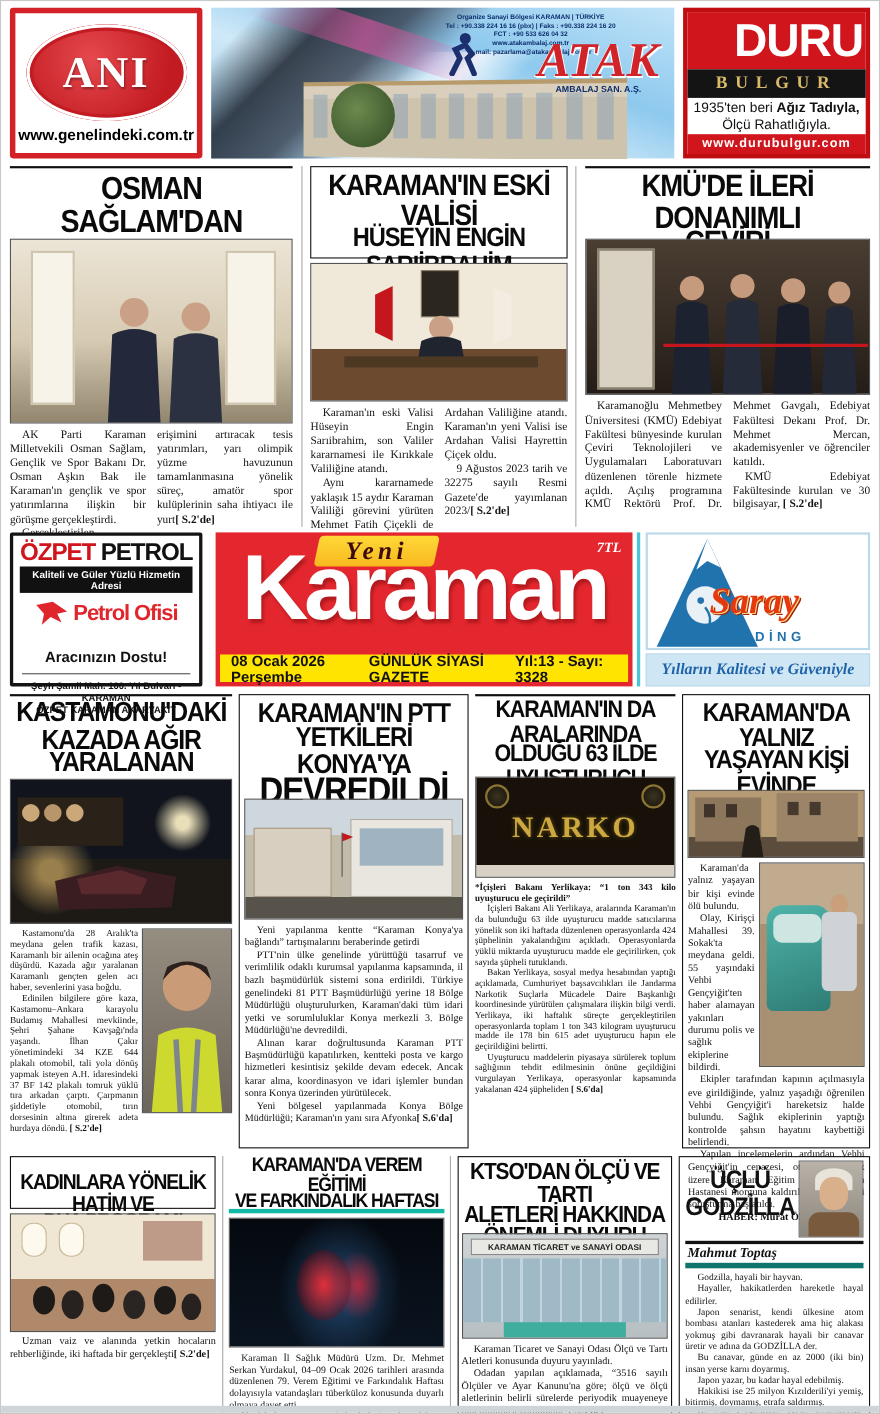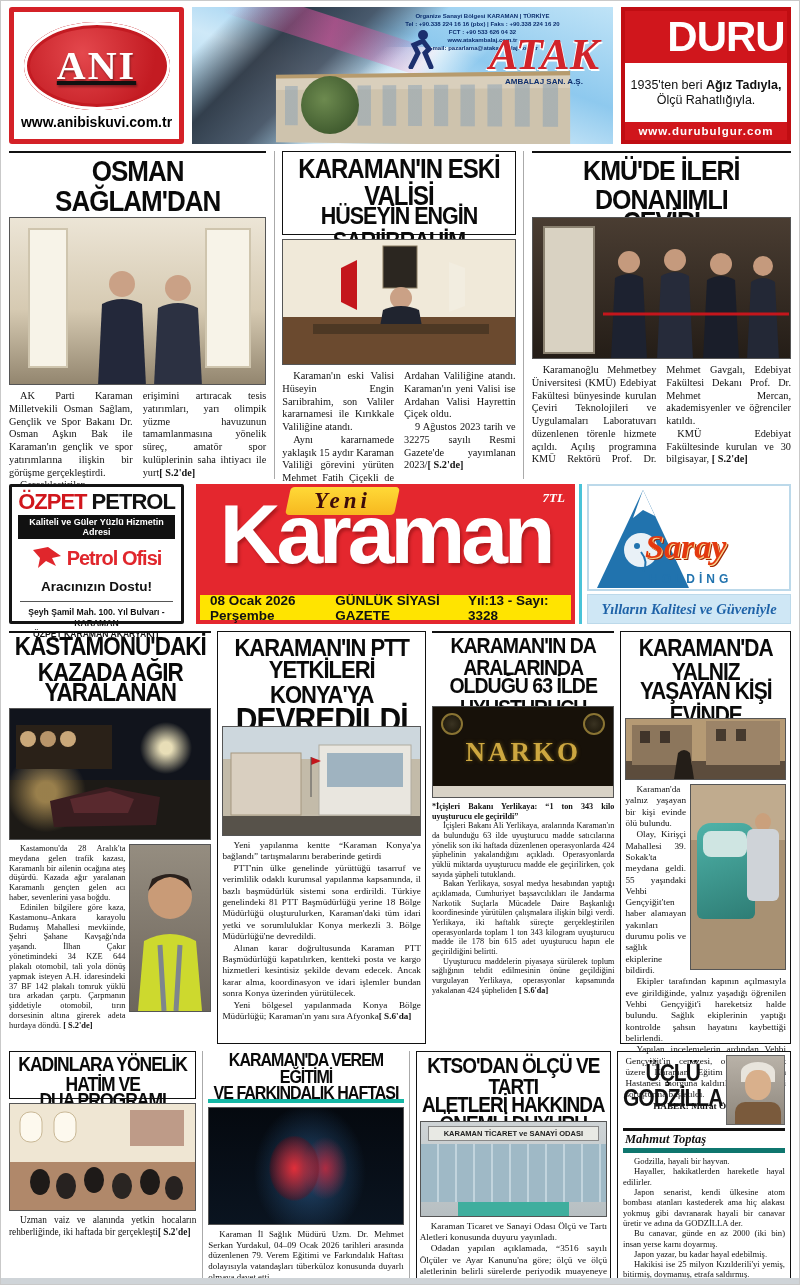--- a/index.html
+++ b/index.html
@@ -8,21 +8,21 @@
         padding:6px 8px;border:1px solid #c9c9c9;}
   .row{display:flex;box-sizing:border-box;}
   .row *, .row{box-sizing:border-box;}
 
   
   .row1{height:137px;gap:8px;}
   .ad-ani{width:175px;border:5px solid #d42127;border-radius:3px;background:#fff;
           display:flex;flex-direction:column;align-items:center;justify-content:center;gap:4px;}
   .ani-oval{width:146px;height:88px;background:radial-gradient(circle at 40% 35%,#e4484d,#c31b22 70%);
             border-radius:50%;display:flex;align-items:center;justify-content:center;
-            box-shadow:inset 0 0 0 3px #fff, inset 0 0 0 6px #c31b22;text-decoration:underline;}
+            box-shadow:inset 0 0 0 3px #fff, inset 0 0 0 6px #c31b22;}
   .ani-oval span{font-family:"Liberation Serif",serif;font-weight:bold;font-size:40px;color:#fff;
                  letter-spacing:2px;text-shadow:1px 2px 2px rgba(0,0,0,.35);}
   .ani-url{font-family:"Liberation Sans",sans-serif;font-size:14px;font-weight:bold;color:#000;}
 
   .ad-atak{flex:1;position:relative;overflow:hidden;
            background:linear-gradient(200deg,#bfe3f7 0%,#8ec9ee 35%,#cfe9f8 60%,#9fd0ea 100%);}
   .atak-streak1{position:absolute;left:-40px;top:-20px;width:260px;height:200px;
                 background:linear-gradient(115deg,transparent 15%,#1d2430 35%,#3c4656 55%,transparent 75%);
                 transform:skewX(-28deg);opacity:.85;}
   .atak-streak2{position:absolute;left:60px;top:40px;width:240px;height:140px;
@@ -84,21 +84,21 @@
 
   
   .row3{height:140px;margin-top:5px;}
   .ad-ozpet{width:175px;border:3px solid #141414;border-radius:2px;background:#fff;display:flex;
             flex-direction:column;align-items:center;padding:4px 3px;gap:2px;
             font-family:"Liberation Sans",sans-serif;}
   .oz-title{font-weight:900;font-size:22px;letter-spacing:-1px;line-height:1;}
   .oz-bar{background:#111;color:#fff;font-weight:bold;font-size:9px;padding:2px 5px;width:96%;text-align:center;}
   .oz-po{display:flex;align-items:center;gap:5px;margin-top:5px;}
   .oz-po-name{color:#e0262c;font-weight:900;font-size:20px;letter-spacing:-1px;}
-  .oz-slogan{font-weight:900;font-size:13.5px;margin-top:7px;}
+  .oz-slogan{font-weight:900;font-size:13.5px;margin-top:18px;}
   .oz-divider{width:94%;border-top:1px solid #555;margin-top:5px;}
   .oz-addr{font-weight:bold;font-size:8.6px;text-align:center;line-height:1.3;margin-top:3px;}
 
   .mast{flex:1;position:relative;background:#e4272e;margin:0 4px 0 12px;overflow:hidden;}
   .mast-yeni{position:absolute;top:3px;left:92px;background:linear-gradient(180deg,#ffd937,#f7b81f);
              padding:1px 26px;transform:skewX(-12deg);border-radius:4px;}
   .mast-yeni span{display:inline-block;transform:skewX(12deg);font-family:"Liberation Serif",serif;
                   font-style:italic;font-weight:bold;font-size:23px;color:#3c0b0b;letter-spacing:4px;}
   .mast-title{position:absolute;top:8px;left:0;width:100%;text-align:center;
               font-family:"Liberation Sans",sans-serif;font-weight:900;font-size:84px;color:#fff;
@@ -159,21 +159,21 @@
   .man-head{position:absolute;right:14px;top:28px;width:16px;height:18px;border-radius:50%;background:#caa07c;}
   .man-body{position:absolute;right:6px;top:44px;width:32px;height:72px;border-radius:6px;background:#cfd3d8;}
   .byline{font-weight:bold;text-align:center;text-indent:0 !important;}
 
   
   .row5{height:243px;margin-top:7px;gap:6px;}
   .c51{width:188px;}
   .c52{width:208px;border-left:1px solid #aaa;border-right:1px solid #aaa;padding:0 5px;}
   .c53{width:196px;border:1px solid #111;padding:3px;}
   .c54{width:174px;border:1px solid #111;padding:3px 5px;}
-  .c51 .hl{font-size:17.5px;border:1px solid #111;padding:3px 1px;height:48px;text-align:center;}
+  .c51 .hl{font-size:17.5px;border:1px solid #111;padding:13px 1px;height:48px;text-align:center;}
   .c52 .hl{font-size:16px;height:52px;border-bottom:4px solid #14b8a6;padding-bottom:2px;}
   .c53 .hl{font-size:19px;height:66px;}
   .ph-mosque{height:108px;margin-top:4px;background:linear-gradient(180deg,#efe6d3 0 55%,#b0886a 55% 100%);}
   .c51 .btxt{margin-top:4px;font-size:9.3px;line-height:1.25;}
   .ph-lungs{height:118px;margin-top:4px;background:
       radial-gradient(ellipse 34px 44px at 44% 52%,rgba(236,46,56,.95),rgba(120,10,20,.35) 70%,transparent 75%),
       radial-gradient(ellipse 30px 42px at 60% 52%,rgba(210,40,60,.8),transparent 75%),
       radial-gradient(ellipse 70px 85px at 52% 55%,rgba(60,130,200,.5),transparent 80%),
       linear-gradient(#05090f,#0a1420);}
   .c52 .btxt{margin-top:4px;font-size:8.9px;line-height:1.2;}
@@ -203,21 +203,21 @@
 </head>
 <body>
 
 <div class="page">
 
   <div class="row row1">
     <div class="ad-ani">
       <div class="ani-oval">
           <span>ANI</span>
         </div>
-      <div class="ani-url">www.anibiskuvi.com.tr</div>
+      <div class="ani-url">www.genelindeki.com.tr</div>
     </div>
     <div class="ad-atak">
       <div class="atak-streak1"></div>
       <div class="atak-streak2"></div>
       <div class="atak-streak3"></div>
       <div class="atak-bld">
           <div class="atak-bld-win"></div>
         </div>
       <div class="atak-tree"></div>
       <div class="atak-contact">
@@ -234,20 +234,23 @@
           </svg>
       </div>
       <div class="atak-logo">
         <span class="atak-brand">ATAK</span>
         <div class="atak-sub">AMBALAJ SAN. A.Ş.</div>
       </div>
     </div>
     <div class="ad-duru">
       <div class="duru-red">
           <span>DURU</span>
+        </div>
+      <div class="duru-black">
+          <span>BULGUR</span>
         </div>
       <div class="duru-white">
         <div><span>1935'ten beri </span><b>Ağız Tadıyla,</b></div>
         <div>Ölçü Rahatlığıyla.</div>
       </div>
       <div class="duru-bar">www.durubulgur.com</div>
     </div>
   </div>
 
   <div class="row row2">

